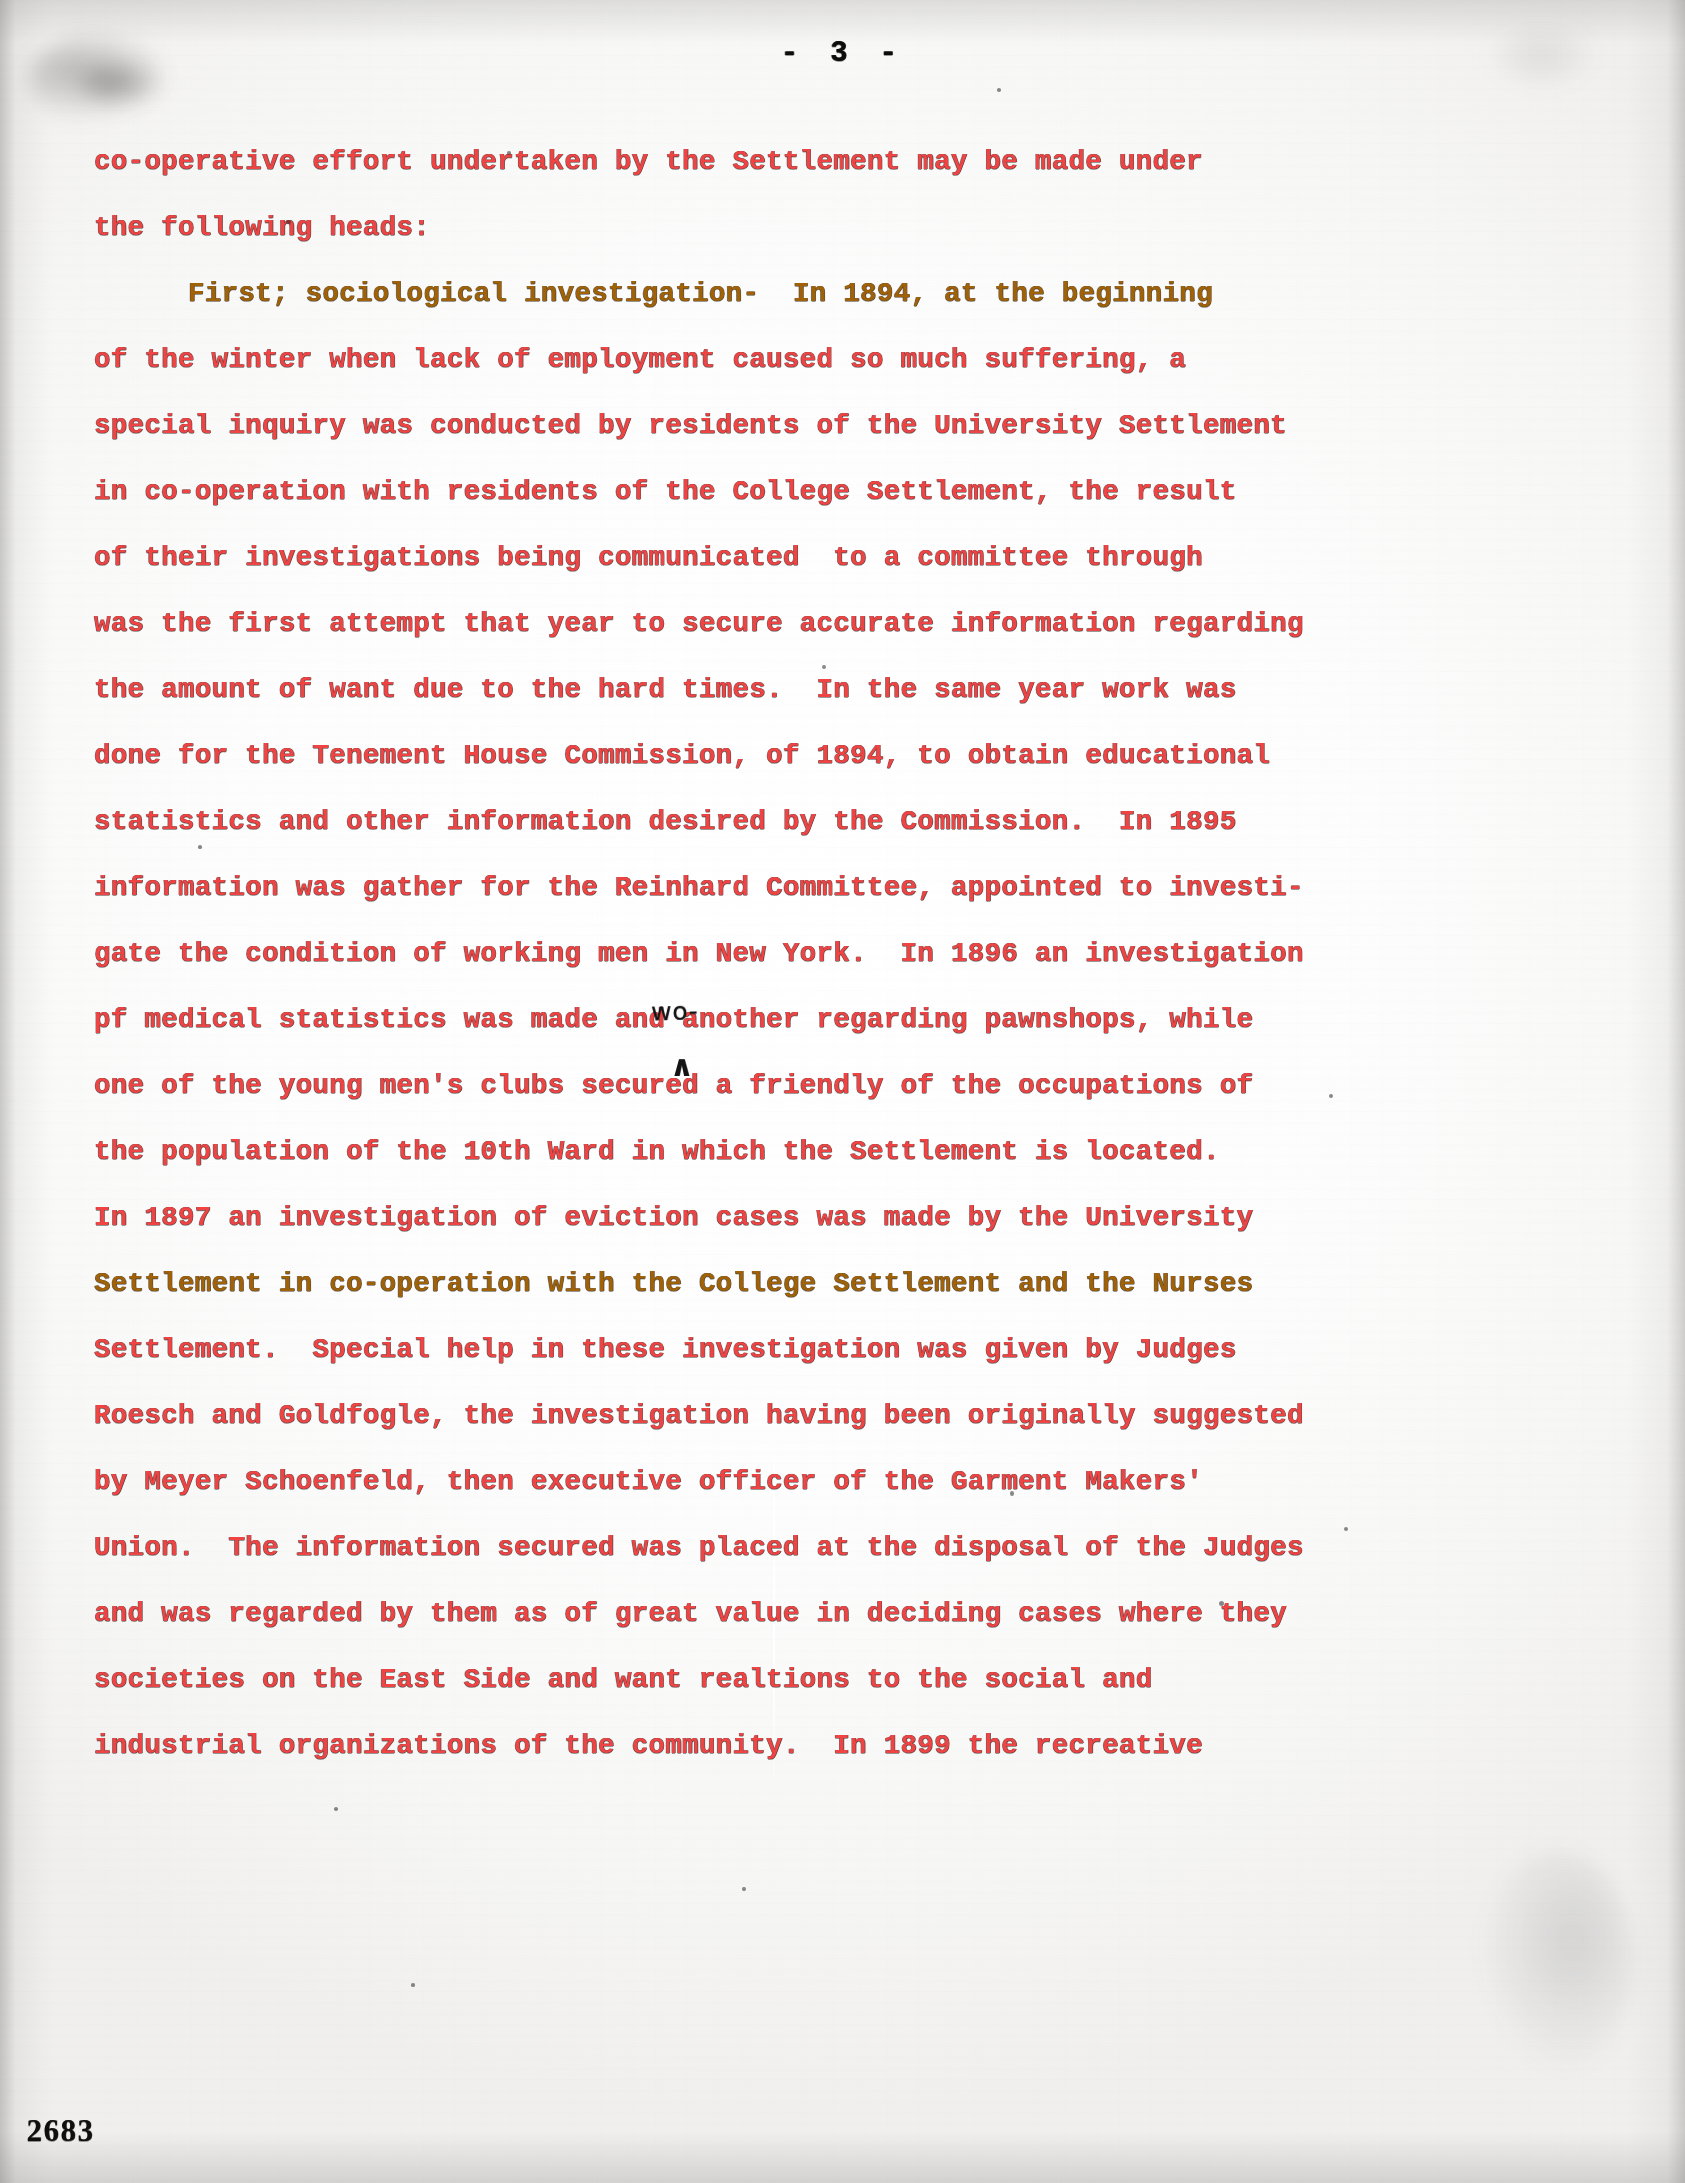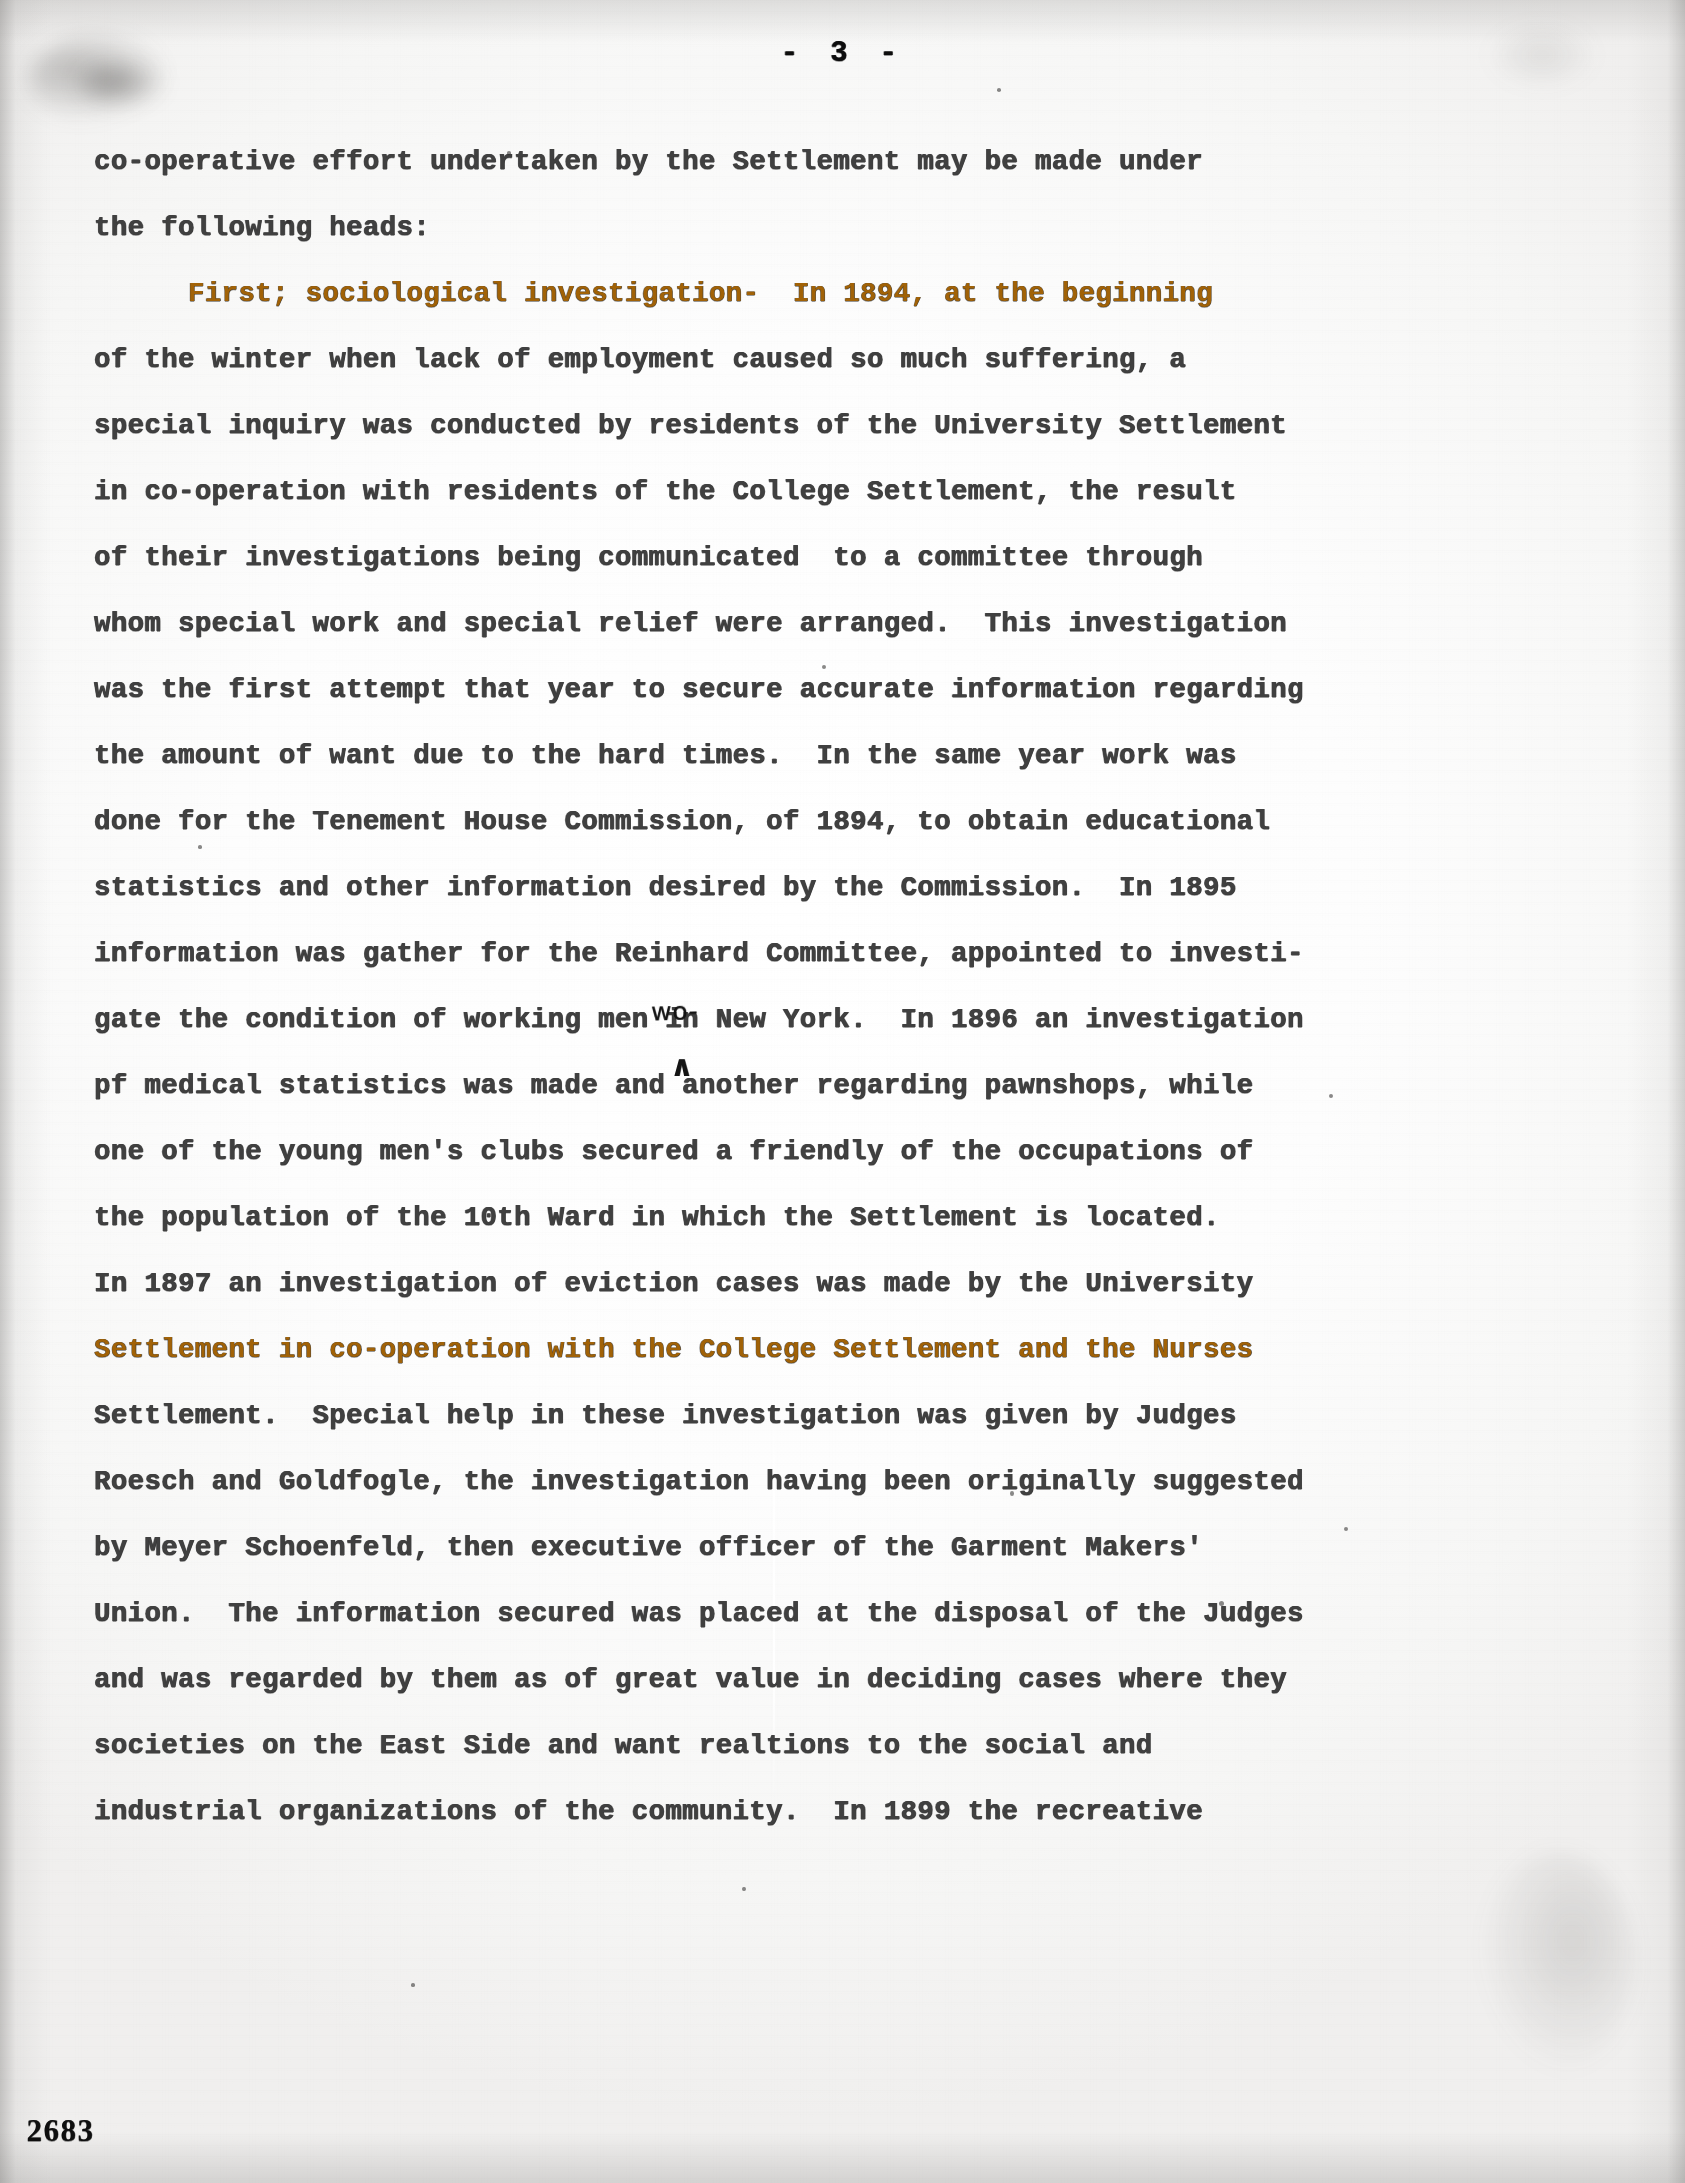--- a/index.html
+++ b/index.html
@@ -103,21 +103,21 @@
     top: 129px;
     left: 94px;
     width: 1498px;
   }
 
   .line {
     position: relative;
     height: 66px;
     font-size: 27.5px;
     font-weight: 700;
-    color: #404040;
+    color: #ef4444;
     white-space: pre;
     letter-spacing: 0.3px;
     line-height: 66px;
     text-shadow:
       0.6px 0 0 rgba(12,12,12,0.62),
       -0.6px 0 0 rgba(12,12,12,0.48),
       0 0.6px 0 rgba(12,12,12,0.42),
       0 -0.5px 0 rgba(12,12,12,0.28);
     filter: blur(0.3px);
   }
@@ -198,21 +198,20 @@
   <div class="page-number">-  3  -</div>
 
   <div class="body-block" id="body-block">
       <div class="line">co-operative effort undertaken by the Settlement may be made under</div>
       <div class="line">the following heads:</div>
       <div class="line indent ink-heavy">First; sociological investigation-  In 1894, at the beginning</div>
       <div class="line">of the winter when lack of employment caused so much suffering, a</div>
       <div class="line">special inquiry was conducted by residents of the University Settlement</div>
       <div class="line">in co-operation with residents of the College Settlement, the result</div>
       <div class="line">of their investigations being communicated  to a committee through</div>
-      <div class="line">whom special work and special relief were arranged.  This investigation</div>
       <div class="line">was the first attempt that year to secure accurate information regarding</div>
       <div class="line">the amount of want due to the hard times.  In the same year work was</div>
       <div class="line">done for the Tenement House Commission, of 1894, to obtain educational</div>
       <div class="line">statistics and other information desired by the Commission.  In 1895</div>
       <div class="line">information was gather for the Reinhard Committee, appointed to investi-</div>
       <div class="line">gate the condition of working men in New York.  In 1896 an investigation</div>
       <div class="line">pf medical statistics was made and another regarding pawnshops, while</div>
       <div class="line">one of the young men's clubs secured a friendly of the occupations of</div>
       <div class="line">the population of the 10th Ward in which the Settlement is located.</div>
       <div class="line">In 1897 an investigation of eviction cases was made by the University</div>

